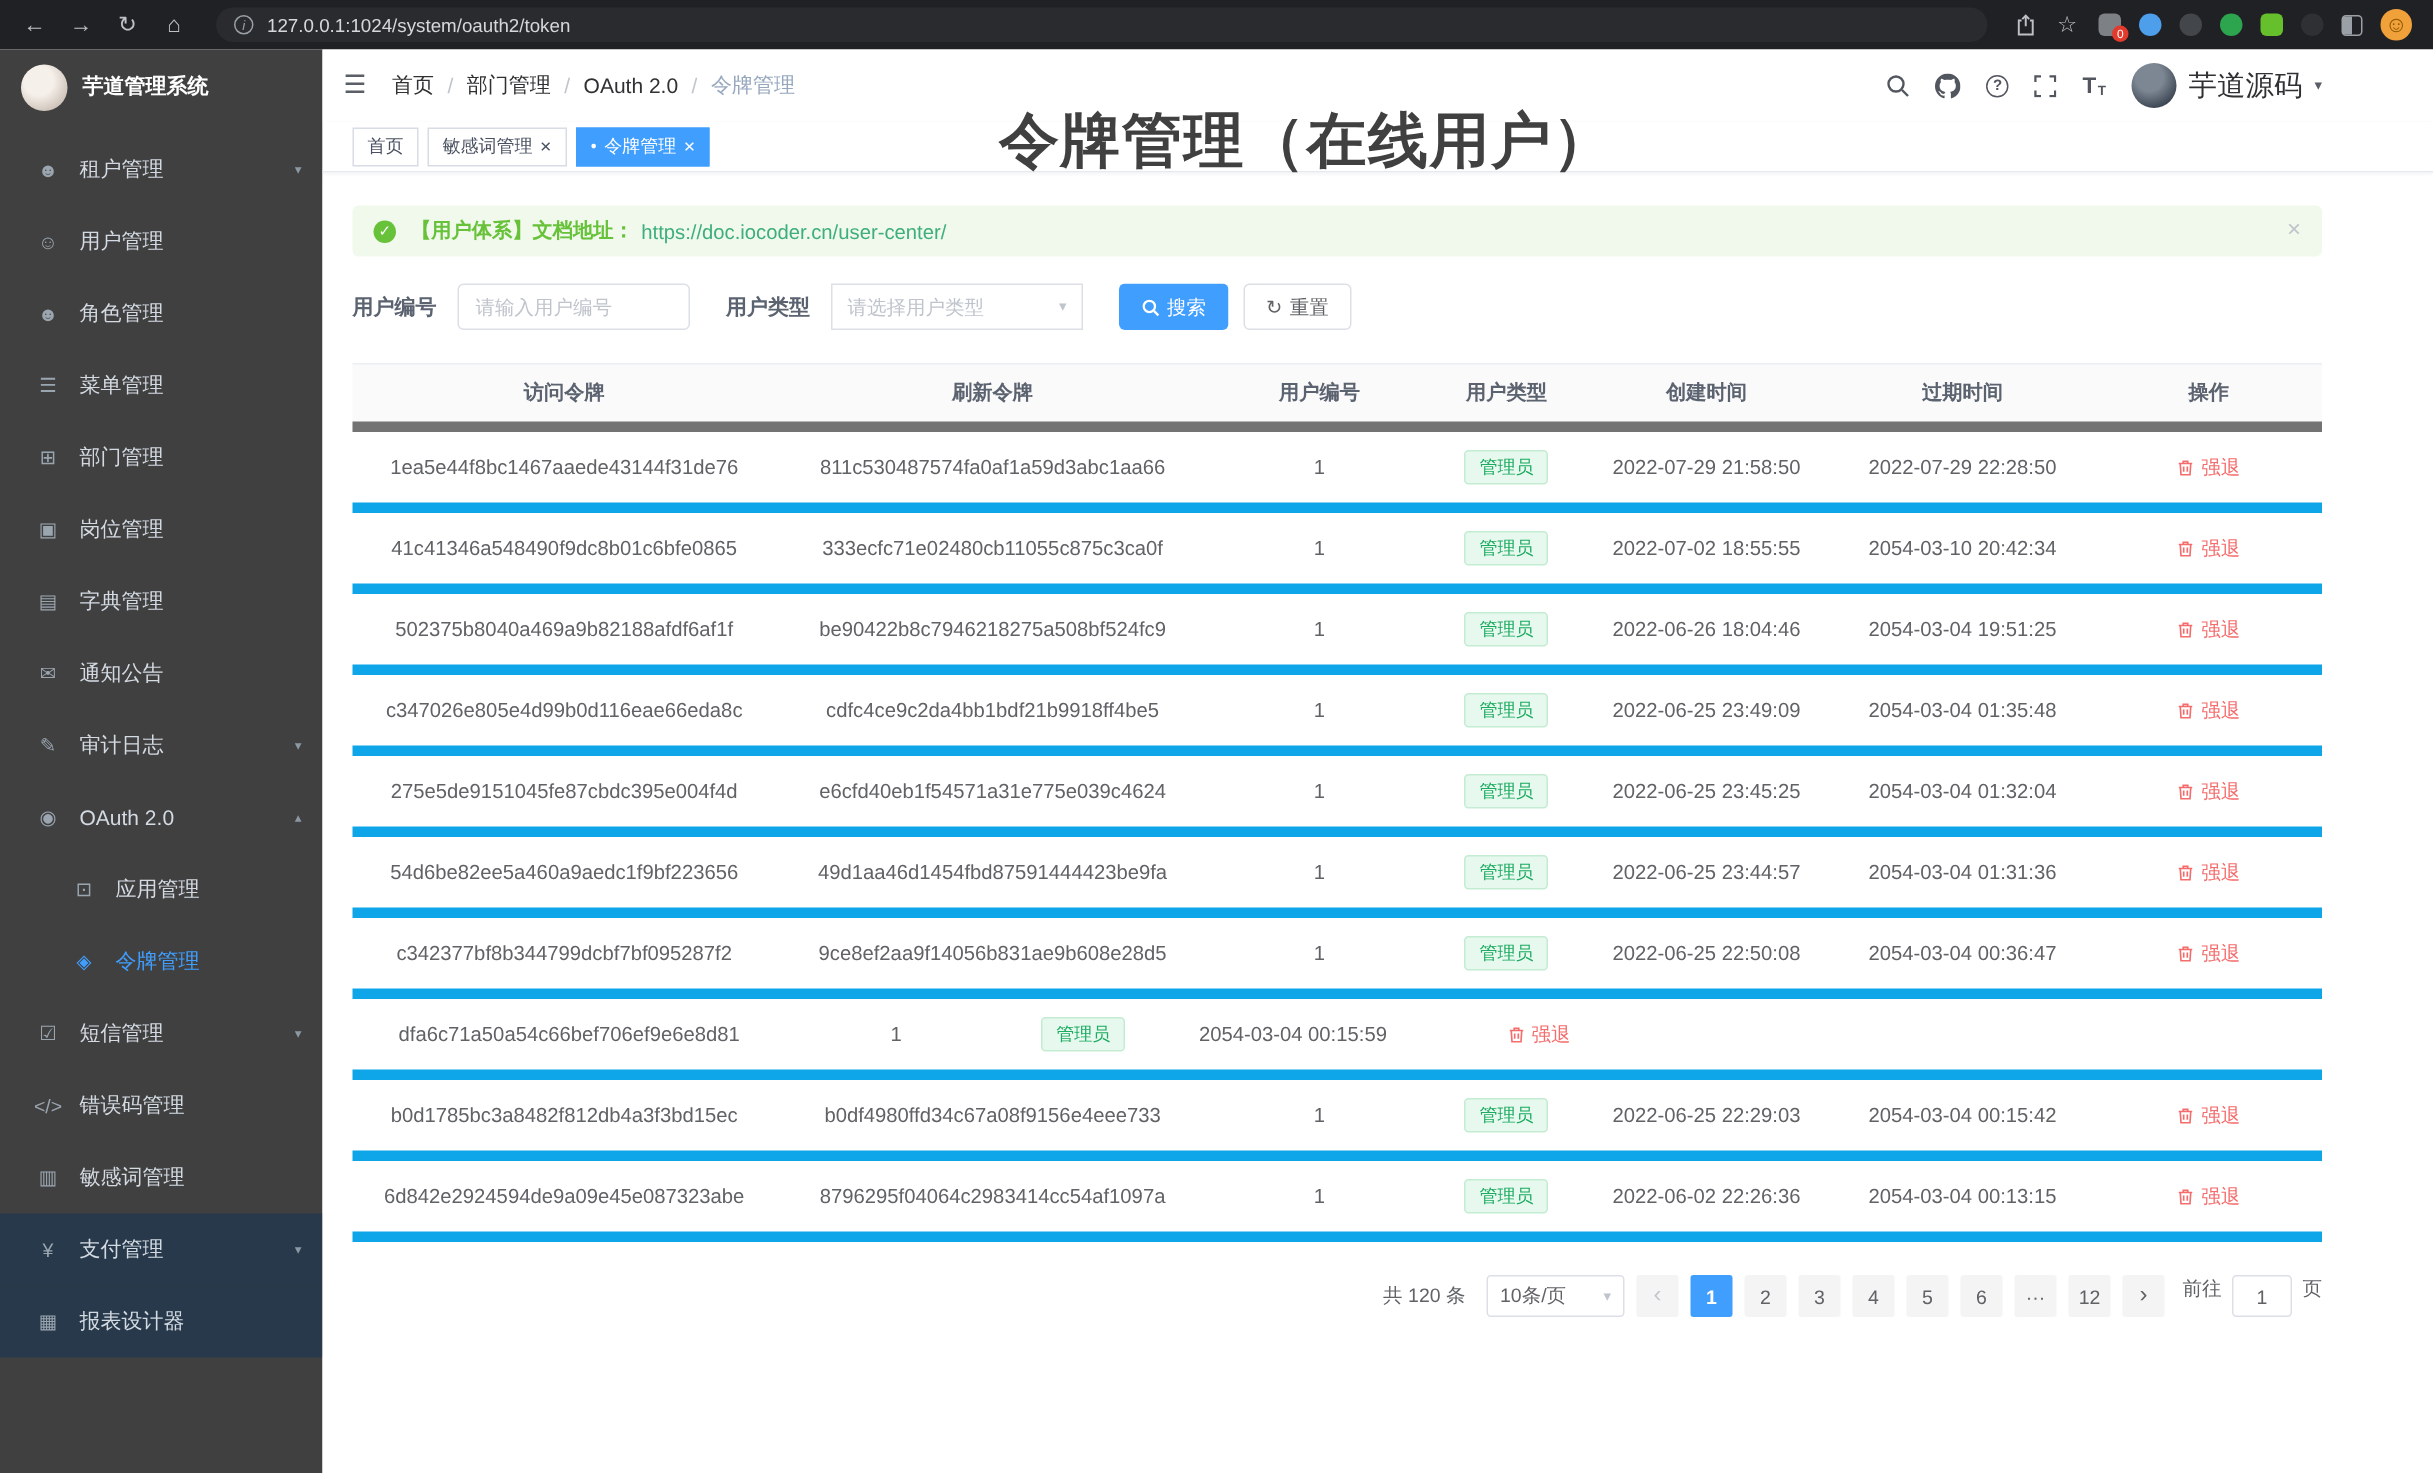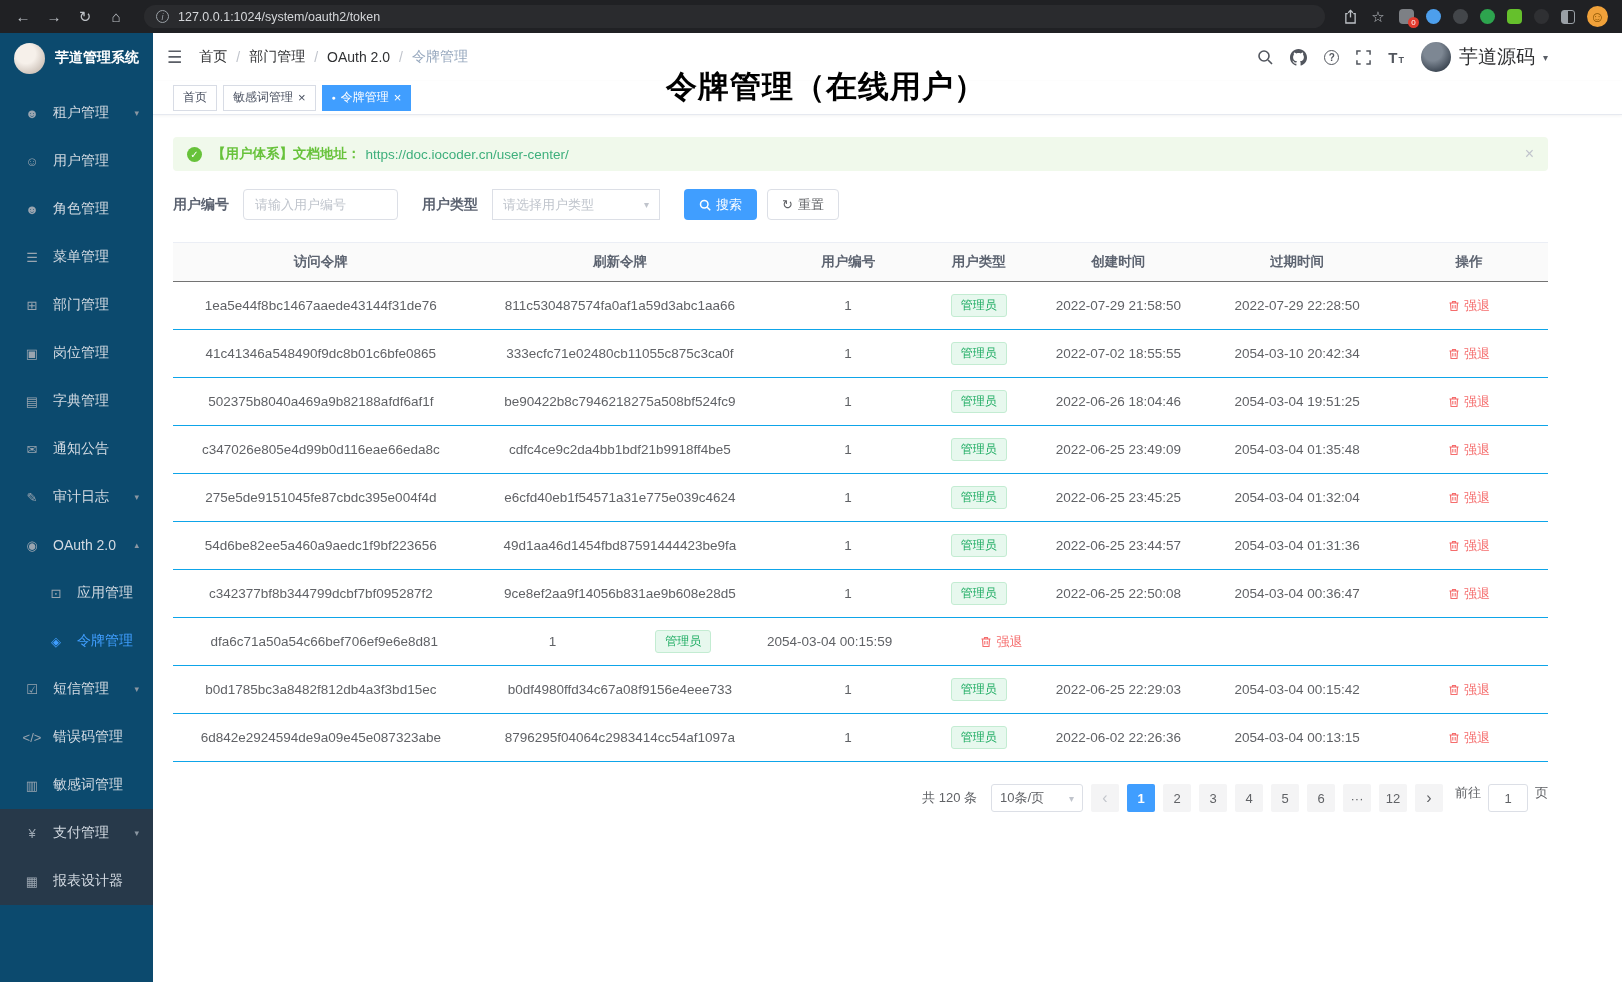--- a/index.html
+++ b/index.html
@@ -19,21 +19,21 @@
   .ext-dark { background: #43464a; }
   .ext-green { background: #2da44e; }
   .ext-lime { background: #65c02c; border-radius: 4px; }
   .ext-black { background: #2f3033; }
   .ext-badge { position: absolute; right: -5px; bottom: -4px; background: #e23b2e; color: #fff; font-size: 8px; min-width: 11px; height: 11px; border-radius: 6px; display: flex; align-items: center; justify-content: center; padding: 0 2px; }
   .split-square { width: 14px; height: 14px; border: 1.5px solid #9aa0a6; border-radius: 3px; background: linear-gradient(90deg, #9aa0a6 50%, transparent 50%); cursor: pointer; }
   .profile-avatar { width: 21px; height: 21px; border-radius: 50%; background: #f0a13a; color: #8a5400; display: flex; align-items: center; justify-content: center; font-size: 15px; cursor: pointer; line-height: 1; }
 
   
   .app { display: flex; height: 949px; }
-  .sidebar { width: 153px; background: #0c4a6e; flex-shrink: 0; display: flex; flex-direction: column; }
+  .sidebar { width: 215px; background: #404040; flex-shrink: 0; display: flex; flex-direction: column; }
   .logo { height: 50px; display: flex; align-items: center; gap: 10px; padding-left: 14px; cursor: pointer; }
   .logo-avatar { width: 31px; height: 31px; border-radius: 50%; background: radial-gradient(circle at 38% 35%, #f6f0ea 0 35%, #cfc4bb 75%, #b3a79b); flex-shrink: 0; }
   .logo-title { color: #fff; font-size: 14px; font-weight: 700; white-space: nowrap; }
   .menu { flex: 1; padding-top: 6px; overflow: hidden; }
   .menu-item { height: 48px; display: flex; align-items: center; padding: 0 14px 0 22px; cursor: pointer; color: #d3dae2; font-size: 14px; }
   .menu-item[data-section="bottom"] { background: #27394a; }
   .menu-item[data-type="subitem"] { padding-left: 46px; }
   .mi-icon { width: 20px; margin-right: 11px; color: #9aa5b0; font-size: 13px; text-align: center; flex-shrink: 0; }
   .mi-label { flex: 1; white-space: nowrap; }
   .mi-chevron { font-size: 9px; color: #8b97a3; }
@@ -85,50 +85,50 @@
   .f-input::placeholder { color: #bfc4cc; }
   .f-select { width: 168px; height: 31px; border: 1px solid #dcdfe6; border-radius: 0; padding: 0 10px; display: flex; align-items: center; justify-content: space-between; color: #bfc4cc; font-size: 13px; margin-right: 24px; cursor: pointer; background: #fff; }
   .sel-caret { color: #c0c4cc; font-size: 10px; }
   .btn { height: 31px; border-radius: 4px; display: inline-flex; align-items: center; gap: 5px; padding: 0 14px; font-size: 13px; cursor: pointer; border: 1px solid transparent; white-space: nowrap; }
   .btn-primary { background: #409eff; color: #fff; margin-right: 10px; }
   .btn-plain { background: #fff; border-color: #dcdfe6; color: #606266; }
   .btn-ic { font-size: 13px; line-height: 1; }
 
   
   .table { margin-top: 22px; }
-  .thead { display: flex; border-top: 1px solid #ebeef5; border-bottom: 1px solid #737373; background: #fafafa; }
+  .thead { display: flex; border-top: 1px solid #ebeef5; border-bottom: 7px solid #737373; background: #fafafa; }
   .th { height: 38px; display: flex; align-items: center; justify-content: center; font-size: 13.5px; font-weight: 700; color: #5c6370; }
   .thead .th:nth-of-type(1) { width: 21.5%; }
   .thead .th:nth-of-type(2) { width: 22%; }
   .thead .th:nth-of-type(3) { width: 11.2%; }
   .thead .th:nth-of-type(4) { width: 7.8%; }
   .thead .th:nth-of-type(5) { width: 12.5%; }
   .thead .th:nth-of-type(6) { width: 13.5%; }
   .thead .th:nth-of-type(7) { width: 11.5%; }
-  .tr { display: flex; border-bottom: 1px solid #0ea5e9; }
+  .tr { display: flex; border-bottom: 7px solid #0ea5e9; }
   .td { height: 47px; display: flex; align-items: center; justify-content: center; font-size: 13.5px; color: #606266; overflow: hidden; white-space: nowrap; }
   .c1 { width: 21.5%; } .c2 { width: 22%; } .c3 { width: 11.2%; } .c4 { width: 7.8%; }
   .c5 { width: 12.5%; } .c6 { width: 13.5%; } .c7 { width: 11.5%; }
   .badge { background: #e7f8ee; border: 1px solid #c3ecd2; color: #1cab61; font-size: 12px; padding: 3px 9px; border-radius: 3px; line-height: 1.2; }
   .action { color: #f56c6c; font-size: 13px; display: inline-flex; align-items: center; gap: 4px; cursor: pointer; }
 
   
   .pagination { display: flex; align-items: center; justify-content: flex-end; gap: 8px; margin-top: 22px; font-size: 13px; color: #606266; }
   .pg-total { margin-right: 6px; }
   .pg-size { width: 92px; height: 28px; border: 1px solid #dcdfe6; border-radius: 3px; display: flex; align-items: center; justify-content: space-between; padding: 0 8px; cursor: pointer; background: #fff; }
   .pg-pages { display: flex; align-items: center; gap: 8px; }
   .pg-btn { min-width: 28px; height: 28px; padding: 0 4px; background: #f4f4f5; border-radius: 2px; display: inline-flex; align-items: center; justify-content: center; cursor: pointer; color: #606266; font-size: 13px; }
   .pg-btn[data-state="active"] { background: #409eff; color: #fff; font-weight: 700; }
   .pg-prev { color: #c3c6cc; font-size: 16px; }
   .pg-next { color: #606266; font-size: 16px; }
   .pg-goto { display: flex; align-items: flex-start; gap: 7px; margin-left: 4px; }
   .pg-input { width: 40px; height: 28px; border: 1px solid #dcdfe6; border-radius: 3px; text-align: center; font-size: 13px; color: #606266; outline: none; font-family: inherit; background: #fff; }
 
   
-  .annotation { position: absolute; left: 666px; top: 66px; font-size: 31px; font-weight: 700; color: #000000; z-index: 60; white-space: nowrap; letter-spacing: 1px; }
+  .annotation { position: absolute; left: 666px; top: 66px; font-size: 40px; font-weight: 700; color: #404040; z-index: 60; white-space: nowrap; letter-spacing: 1px; }
 
   svg { display: block; }
 </style>
 </head>
 <body>
 
 <div class="chrome">
   <span class="chrome-icon">←</span>
   <span class="chrome-icon">→</span>
   <span class="chrome-icon">↻</span>

